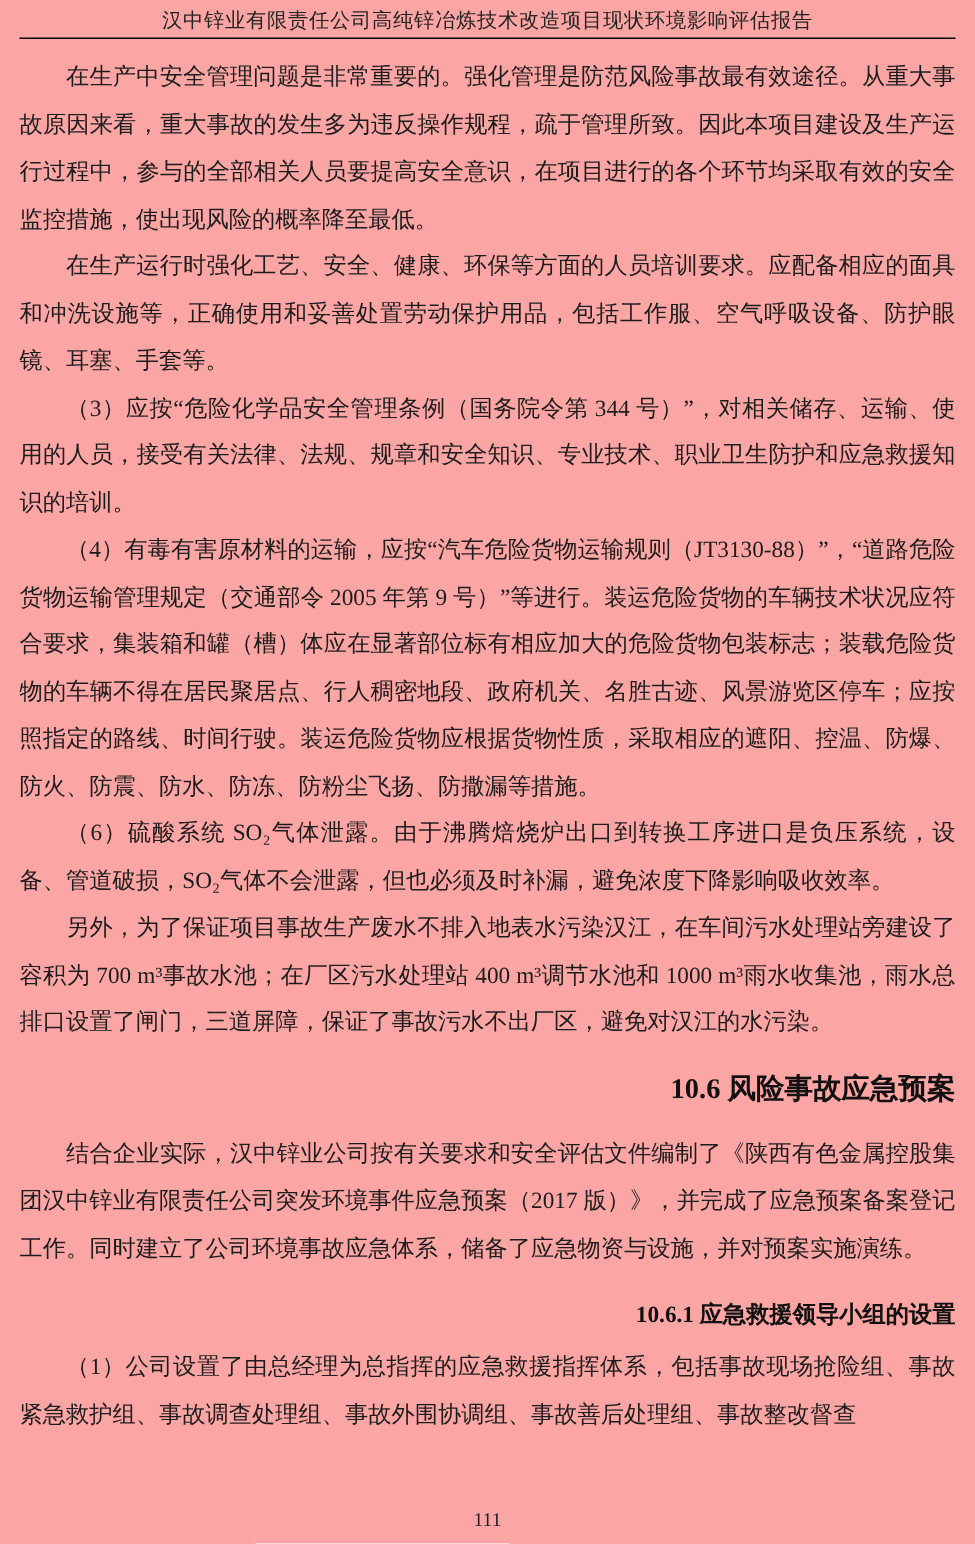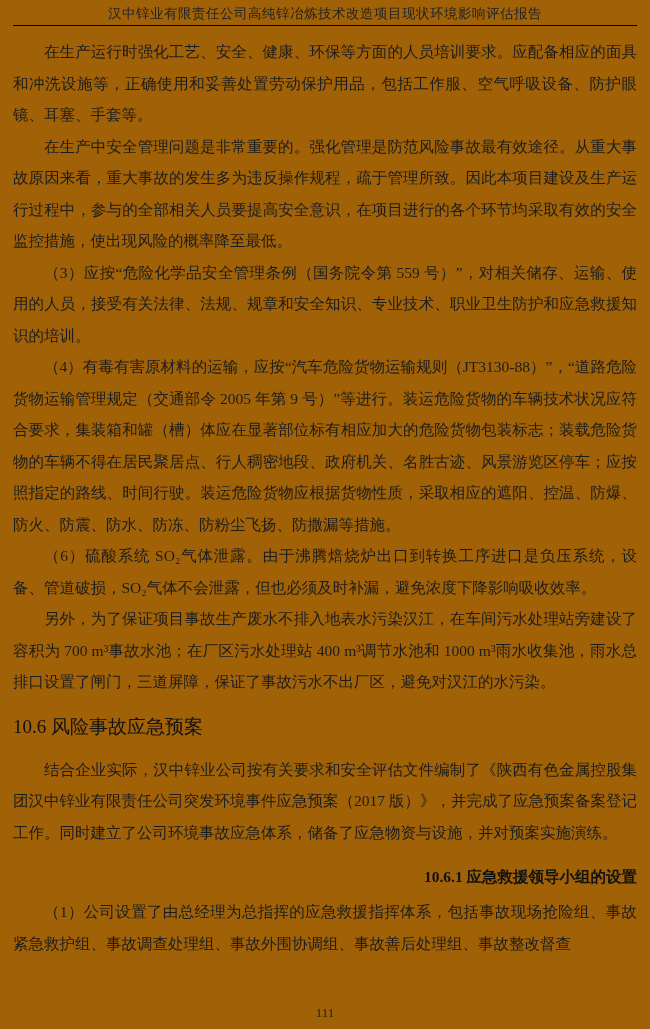--- a/index.html
+++ b/index.html
@@ -4,21 +4,21 @@
 <style>
   html, body {
     margin: 0;
     padding: 0;
     background: #ffffff;
   }
   .page {
     position: relative;
     width: 650px;
     height: 1029px;
-    background: #a16207;
+    background: #fca5a5;
     color: #1c1c1c;
     font-family: "Liberation Serif", "DejaVu Serif", serif;
     overflow: hidden;
     box-sizing: border-box;
   }
   .page-header {
     padding-top: 5px;
     text-align: center;
     font-size: 13.5px;
     line-height: 17px;
@@ -36,24 +36,24 @@
     line-height: 31.5px;
     text-align: justify;
     text-justify: inter-ideograph;
   }
   .para {
     margin: 0;
     text-indent: 2em;
   }
   .heading1 {
     font-size: 19px;
-    font-weight: normal;
+    font-weight: bold;
     line-height: 26px;
     margin: 16px 0 14px 0;
-    text-align: left;
+    text-align: right;
     text-indent: 0;
     color: #111;
   }
   .heading2 {
     font-size: 15.5px;
     font-weight: bold;
     line-height: 22px;
     margin: 18px 0 8px 0;
     text-align: right;
     text-indent: 0;
@@ -72,23 +72,23 @@
 </head>
 <body>
 
 <div class="page">
 
   <div class="page-header">汉中锌业有限责任公司高纯锌冶炼技术改造项目现状环境影响评估报告</div>
 
   <div class="header-rule"></div>
 
   <div class="content">
+    <p class="para">在生产中安全管理问题是非常重要的。强化管理是防范风险事故最有效途径。从重大事故原因来看，重大事故的发生多为违反操作规程，疏于管理所致。因此本项目建设及生产运行过程中，参与的全部相关人员要提高安全意识，在项目进行的各个环节均采取有效的安全监控措施，使出现风险的概率降至最低。</p>
     <p class="para">在生产运行时强化工艺、安全、健康、环保等方面的人员培训要求。应配备相应的面具和冲洗设施等，正确使用和妥善处置劳动保护用品，包括工作服、空气呼吸设备、防护眼镜、耳塞、手套等。</p>
-    <p class="para">在生产中安全管理问题是非常重要的。强化管理是防范风险事故最有效途径。从重大事故原因来看，重大事故的发生多为违反操作规程，疏于管理所致。因此本项目建设及生产运行过程中，参与的全部相关人员要提高安全意识，在项目进行的各个环节均采取有效的安全监控措施，使出现风险的概率降至最低。</p>
-    <p class="para">（3）应按“危险化学品安全管理条例（国务院令第 559 号）”，对相关储存、运输、使用的人员，接受有关法律、法规、规章和安全知识、专业技术、职业卫生防护和应急救援知识的培训。</p>
+    <p class="para">（3）应按“危险化学品安全管理条例（国务院令第 344 号）”，对相关储存、运输、使用的人员，接受有关法律、法规、规章和安全知识、专业技术、职业卫生防护和应急救援知识的培训。</p>
     <p class="para">（4）有毒有害原材料的运输，应按“汽车危险货物运输规则（JT3130-88）”，“道路危险货物运输管理规定（交通部令 2005 年第 9 号）”等进行。装运危险货物的车辆技术状况应符合要求，集装箱和罐（槽）体应在显著部位标有相应加大的危险货物包装标志；装载危险货物的车辆不得在居民聚居点、行人稠密地段、政府机关、名胜古迹、风景游览区停车；应按照指定的路线、时间行驶。装运危险货物应根据货物性质，采取相应的遮阳、控温、防爆、防火、防震、防水、防冻、防粉尘飞扬、防撒漏等措施。</p>
     <p class="para">（6）硫酸系统 SO₂气体泄露。由于沸腾焙烧炉出口到转换工序进口是负压系统，设备、管道破损，SO₂气体不会泄露，但也必须及时补漏，避免浓度下降影响吸收效率。</p>
     <p class="para">另外，为了保证项目事故生产废水不排入地表水污染汉江，在车间污水处理站旁建设了容积为 700 m³事故水池；在厂区污水处理站 400 m³调节水池和 1000 m³雨水收集池，雨水总排口设置了闸门，三道屏障，保证了事故污水不出厂区，避免对汉江的水污染。</p>
     <h2 class="heading1">10.6 风险事故应急预案</h2>
     <p class="para">结合企业实际，汉中锌业公司按有关要求和安全评估文件编制了《陕西有色金属控股集团汉中锌业有限责任公司突发环境事件应急预案（2017 版）》，并完成了应急预案备案登记工作。同时建立了公司环境事故应急体系，储备了应急物资与设施，并对预案实施演练。</p>
     <h3 class="heading2">10.6.1 应急救援领导小组的设置</h3>
     <p class="para">（1）公司设置了由总经理为总指挥的应急救援指挥体系，包括事故现场抢险组、事故紧急救护组、事故调查处理组、事故外围协调组、事故善后处理组、事故整改督查</p>
   </div>
 
   <div class="page-number">111</div>

